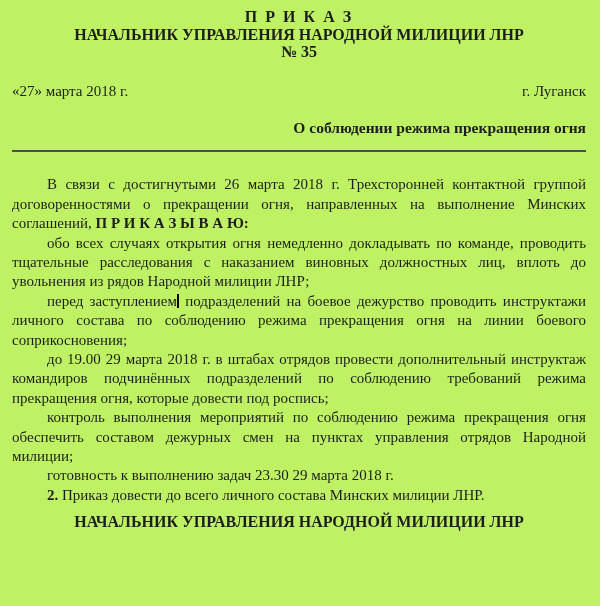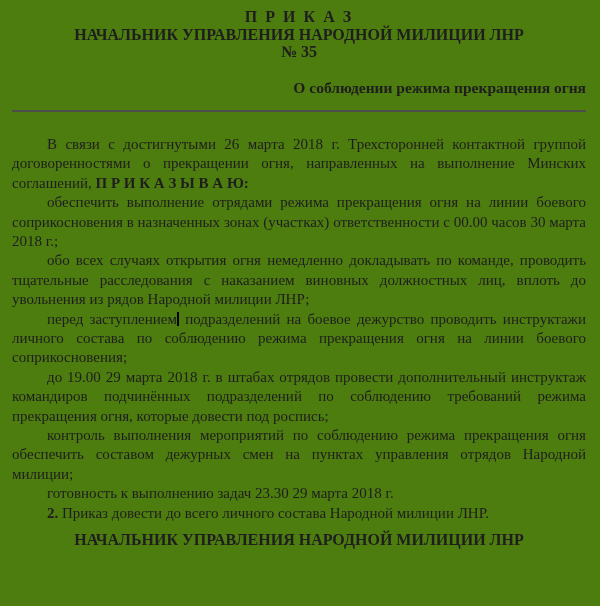--- a/index.html
+++ b/index.html
@@ -2,21 +2,21 @@
 <html><head>
 <meta charset="utf-8">
 <style>
   * { margin: 0; padding: 0; box-sizing: border-box; }
   html, body { background: #e8e8e8; }
   .page {
     position: relative;
     width: 600px;
     height: 606px;
     margin: 0 auto;
-    background: #4d7c0f;
+    background: #bef264;
     color: #1e1e1e;
     font-family: "Liberation Serif", "DejaVu Serif", serif;
     font-size: 15px;
     line-height: 19.4px;
     padding: 8px 14px 0 12px;
     overflow: hidden;
   }
   .hdr { text-align: center; font-weight: bold; font-size: 16px; line-height: 17.5px; }
   .hdr-title { letter-spacing: 2px; }
   .u { }
@@ -59,39 +59,42 @@
 </style>
 </head>
 <body>
 
 <div class="page">
 
   <div class="hdr hdr-title">П Р И К А З</div>
   <div class="hdr">НАЧАЛЬНИК УПРАВЛЕНИЯ НАРОДНОЙ МИЛИЦИИ ЛНР</div>
   <div class="hdr"><span>№ </span><span class="u">35</span></div>
 
+  <div class="dateline">
+    <div><span>«</span><span class="u">27</span><span>» марта 2018 г.</span></div>
+    <div>г. Луганск</div>
+  </div>
 
   <div class="subject">О соблюдении режима прекращения огня</div>
 
   <div class="rule"></div>
 
   <div class="body-block">
     <p class="para"><span>В связи с достигнутыми 26 марта 2018 г. Трехсторонней контактной группой договоренностями о прекращении огня, направленных на выполнение Минских соглашений, </span><span class="b">П Р И К А З Ы В А Ю:</span></p>
 
 
-    <p class="para">обеспечить выполнение отрядами режима прекращения огня на линии боевого соприкосновения в назначенных зонах (участках) ответственности с 00.00 часов 30 марта 2018 г.;</p>
 
     <p class="para">обо всех случаях открытия огня немедленно докладывать по команде, проводить тщательные расследования с наказанием виновных должностных лиц, вплоть до увольнения из рядов Народной милиции ЛНР;</p>
 
     <p class="para"><span>перед заступлением</span><span class="caret"></span><span> подразделений на боевое дежурство проводить инструктажи личного состава по соблюдению режима прекращения огня на линии боевого соприкосновения;</span></p>
 
     <p class="para">до 19.00 29 марта 2018 г. в штабах отрядов провести дополнительный инструктаж командиров подчинённых подразделений по соблюдению требований режима прекращения огня, которые довести под роспись;</p>
 
     <p class="para">контроль выполнения мероприятий по соблюдению режима прекращения огня обеспечить составом дежурных смен на пунктах управления отрядов Народной милиции;</p>
 
     <p class="para">готовность к выполнению задач 23.30 29 марта 2018 г.</p>
 
-    <p class="para"><span class="b">2.</span><span> Приказ довести до всего личного состава Народной милиции ЛНР.</span></p>
+    <p class="para"><span class="b">2.</span><span> Приказ довести до всего личного состава Минских милиции ЛНР.</span></p>
   </div>
 
   <div class="footer">НАЧАЛЬНИК УПРАВЛЕНИЯ НАРОДНОЙ МИЛИЦИИ ЛНР</div>
 
 </div>
 
 </body></html>

